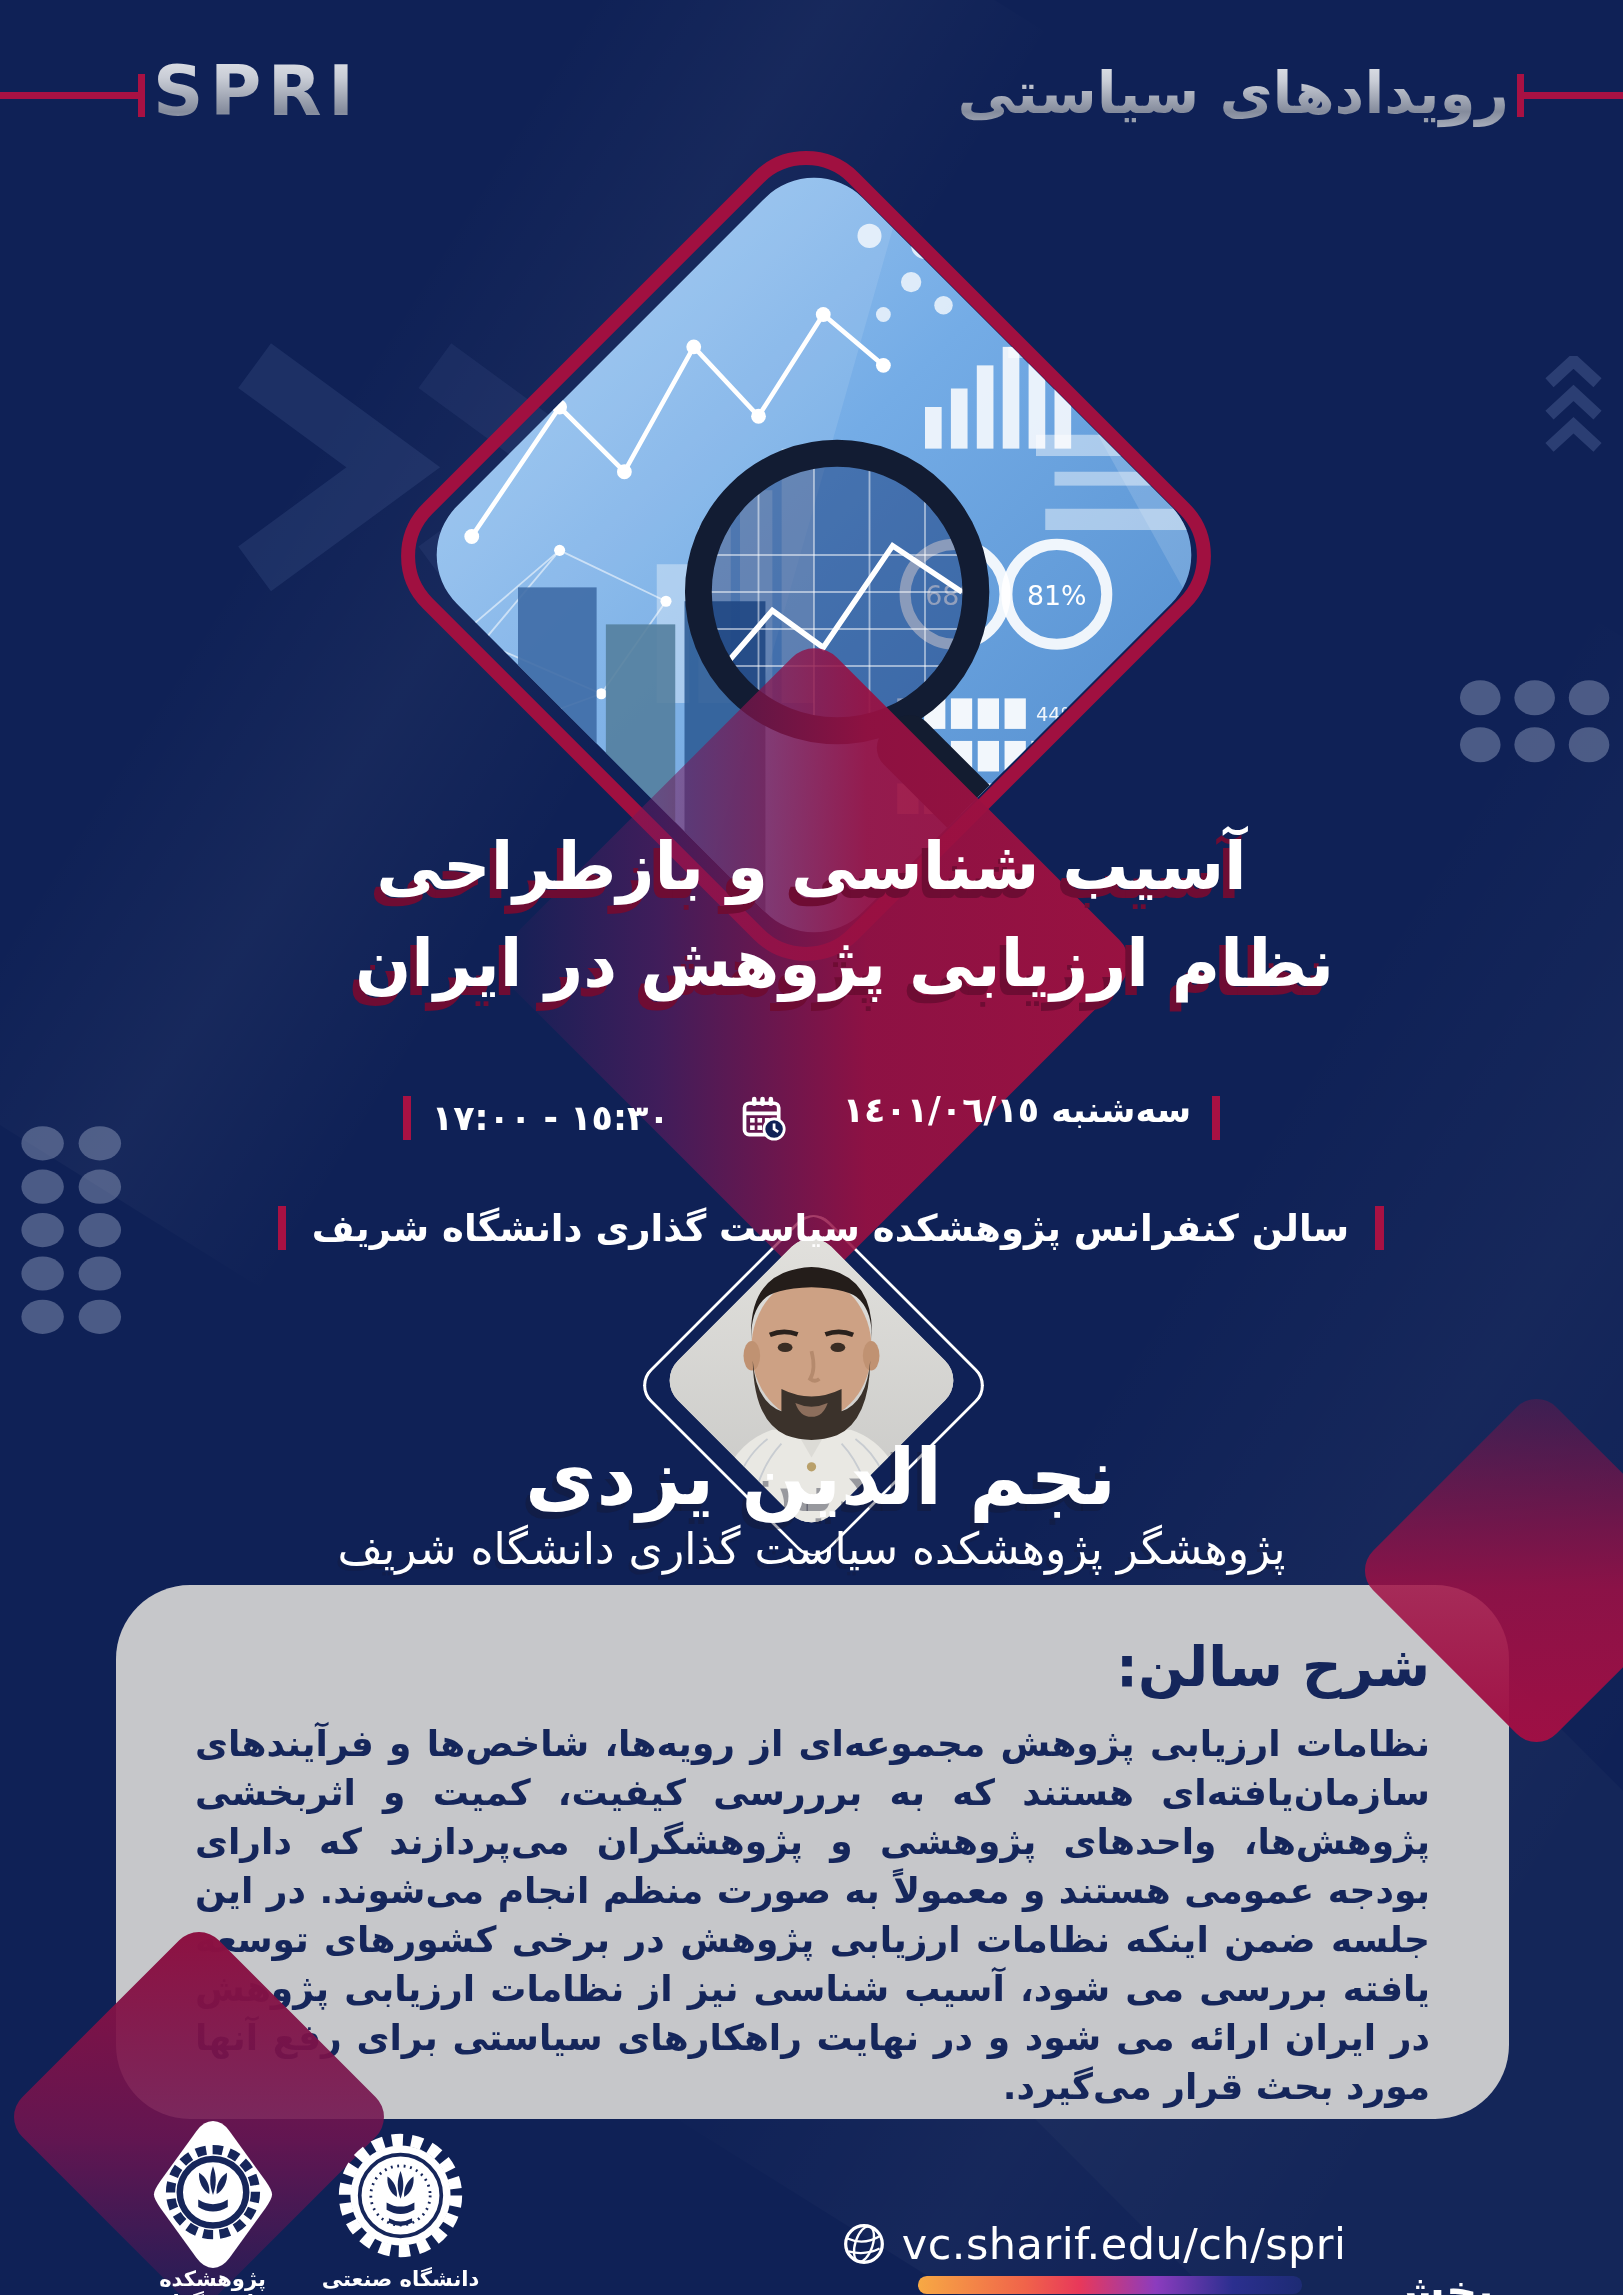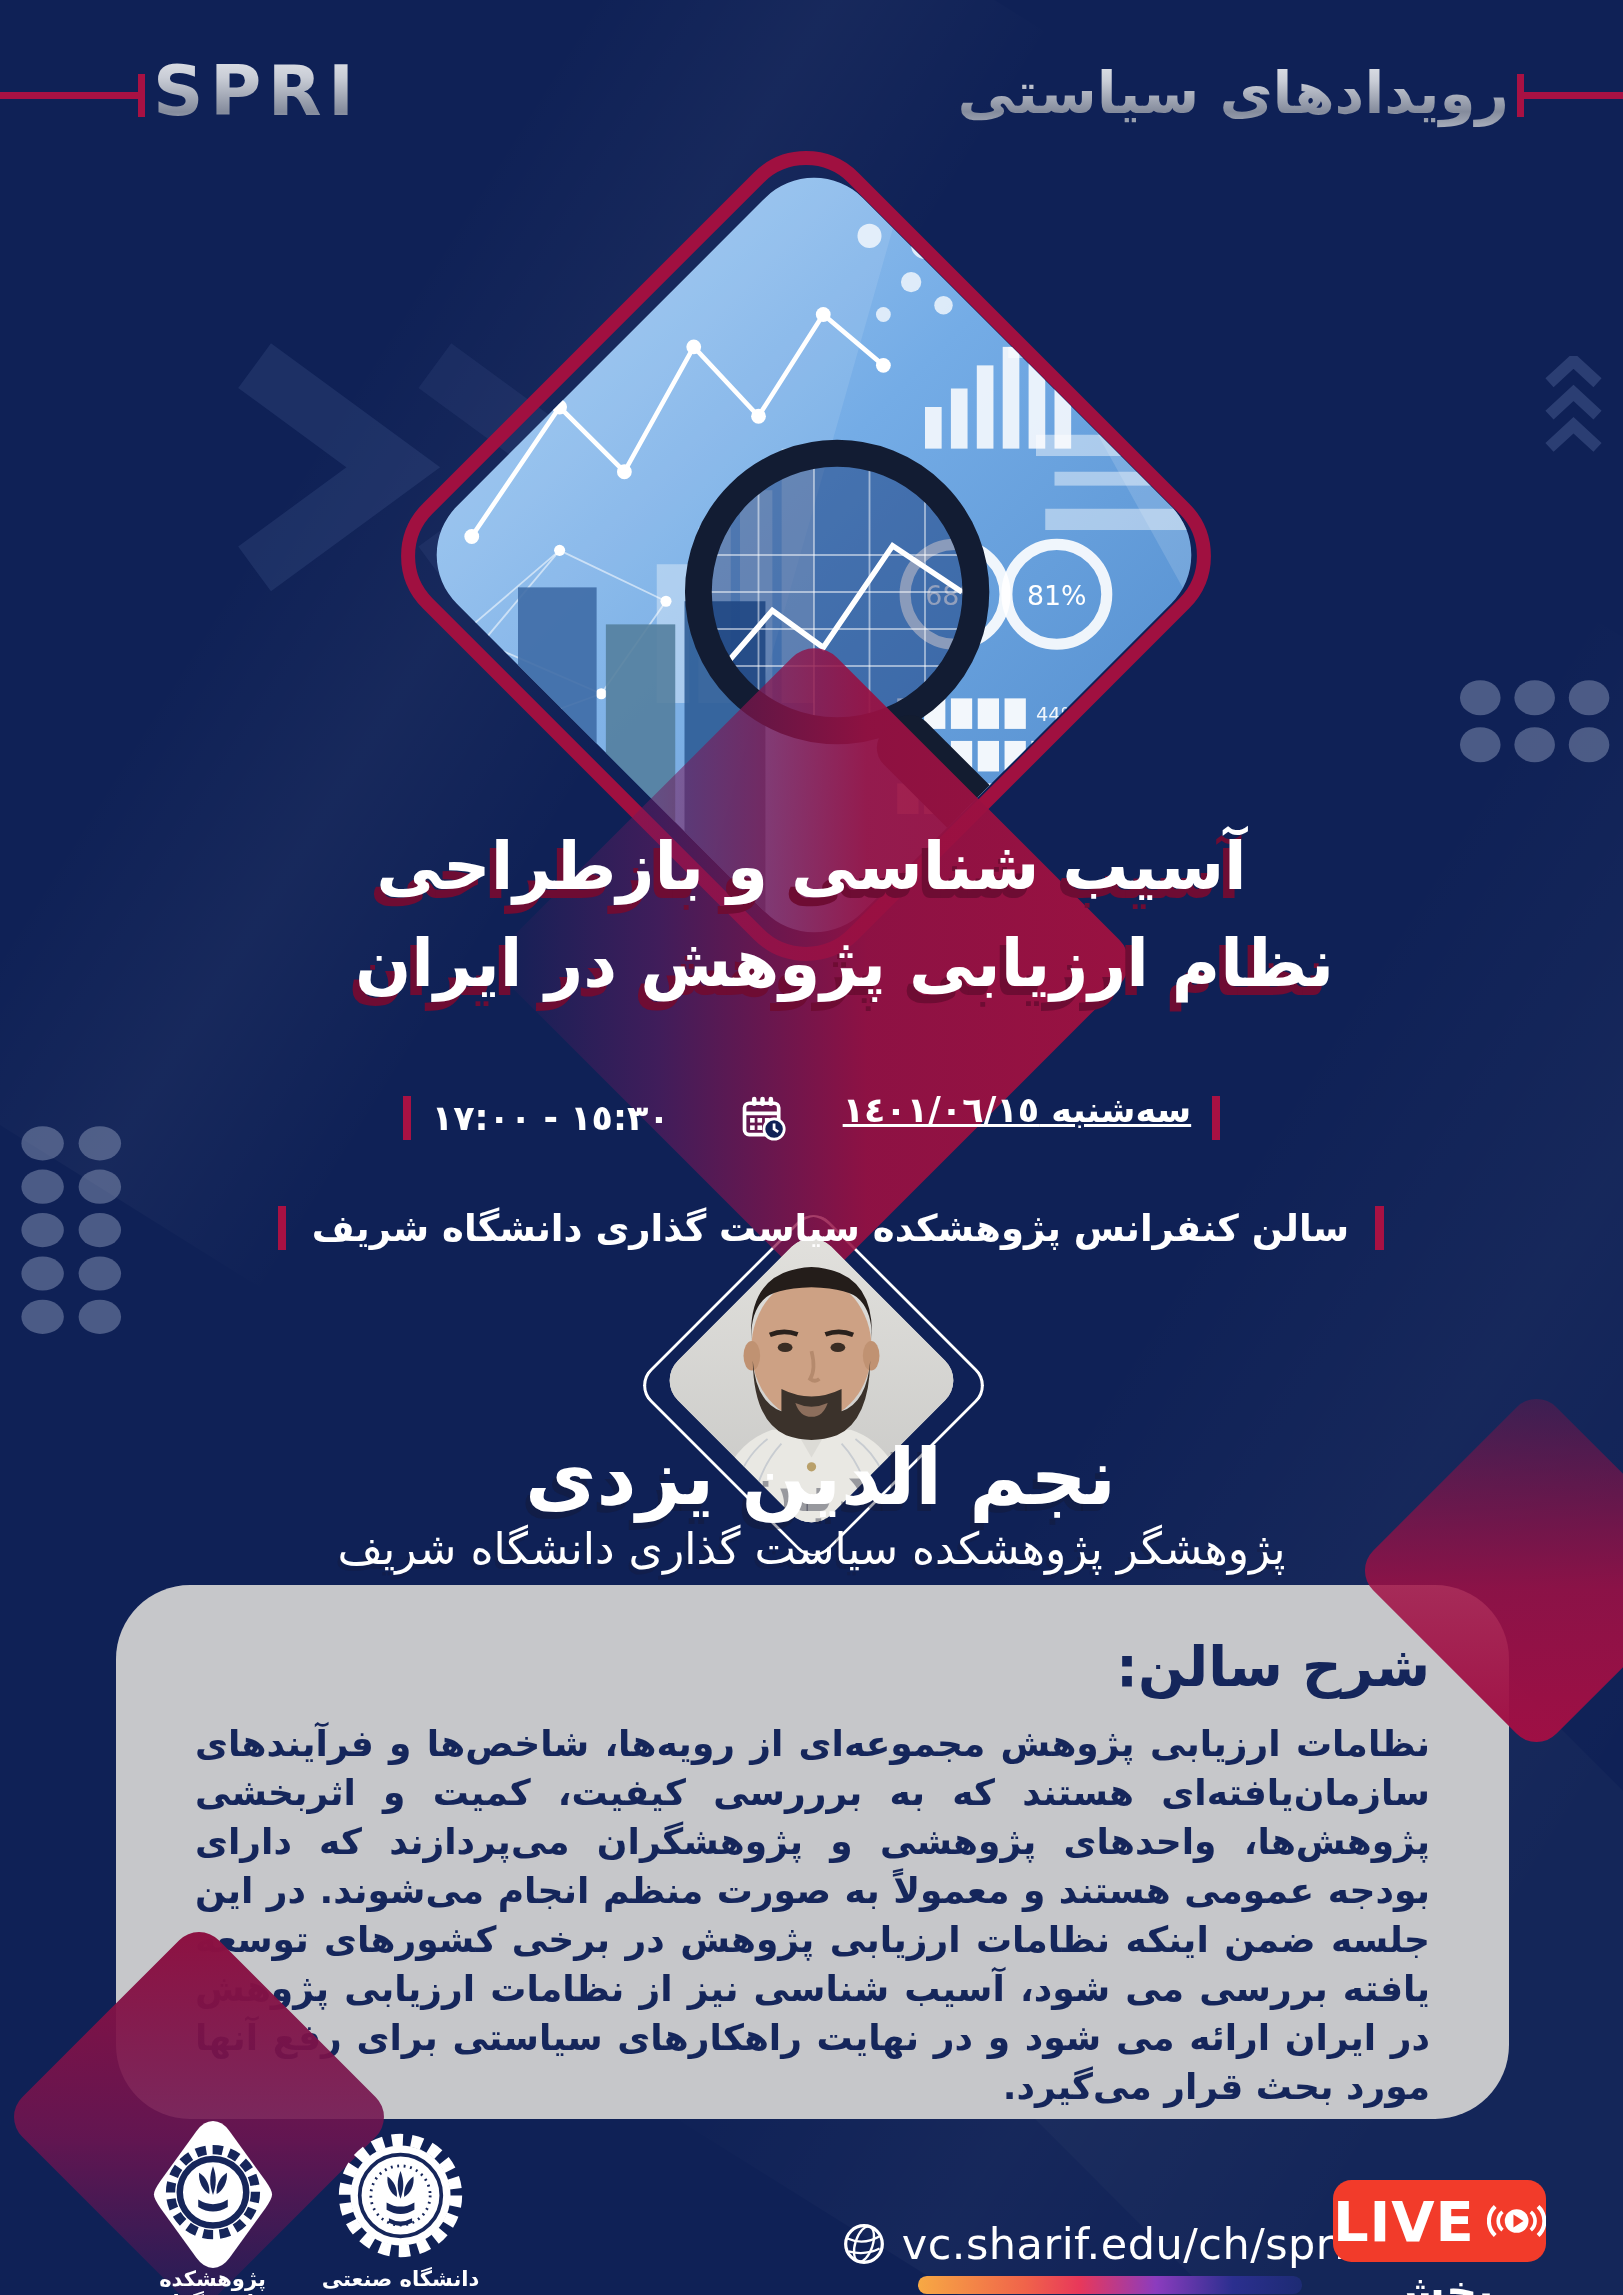--- a/index.html
+++ b/index.html
@@ -54,21 +54,21 @@
     text-shadow:-6.5px 9.3px 0 #6e0c33;}
   .title-line1{top:828px;}
   .title-line2{top:925px;padding-left:33px;}
   
   .sched-row{position:absolute;left:0;width:1623px;display:flex;align-items:center;
     justify-content:center;z-index:5;color:#fff;}
   .sched-row1{top:1090px;height:56px;}
   .sched-row2{top:1200px;height:56px;padding-left:19px;}
   .redbar{width:8.3px;height:44px;background:#a81143;flex:0 0 auto;}
   .time-text{font-size:35px;font-weight:700;direction:ltr;margin:0 69px 0 21px;}
-  .date-text{font-size:35px;font-weight:700;direction:rtl;margin:0 21px 16px 56px;text-decoration:underline;}
+  .date-text{font-size:35px;font-weight:700;direction:rtl;margin:0 21px 16px 56px;}
   .venue-text{font-size:37px;font-weight:700;direction:rtl;margin:0 26px;}
   .cal-icon{flex:0 0 auto;}
   
   .photo-frame{position:absolute;left:686px;top:1258px;width:252px;height:252px;
     transform:rotate(45deg);border-radius:24px;z-index:3;}
   .photo-frame.fl{border-left:3.2px solid #fff;border-bottom:3.2px solid #fff;}
   .photo-frame.fr{border-top:3.2px solid #fff;border-right:3.2px solid #fff;}
   .photo-diamond{position:absolute;left:703px;top:1272px;width:217px;height:217px;
     transform:rotate(45deg);border-radius:28px;overflow:hidden;z-index:4;background:#d6d5d1;}
   .photo-inner{position:absolute;left:-46px;top:-46px;width:310px;height:310px;transform:rotate(-45deg);}
@@ -416,27 +416,16 @@
     <svg width="44" height="44" viewBox="0 0 96 96">
       <circle cx="48" cy="48" r="40" fill="none" stroke="#ffffff" stroke-width="7"></circle>
       <ellipse cx="48" cy="48" rx="19" ry="40" fill="none" stroke="#ffffff" stroke-width="5" transform="rotate(18 48 48)"></ellipse>
       <path d="M12 36 Q48 52 84 30" fill="none" stroke="#ffffff" stroke-width="5"></path>
       <path d="M14 64 Q50 74 82 58" fill="none" stroke="#ffffff" stroke-width="5"></path>
     </svg>
     <div class="url-text">vc.sharif.edu/ch/spri</div>
   </div>
   <div class="grad-bar"></div>
 
-  <div class="live-badge">
-    <span class="live-label">LIVE</span>
-    <svg width="60" height="44" viewBox="0 0 130 96">
-      <path d="M18 16 A44 44 0 0 0 18 80" fill="none" stroke="#ffffff" stroke-width="9"></path>
-      <path d="M34 28 A26 26 0 0 0 34 68" fill="none" stroke="#ffffff" stroke-width="8"></path>
-      <path d="M112 16 A44 44 0 0 1 112 80" fill="none" stroke="#ffffff" stroke-width="9"></path>
-      <path d="M96 28 A26 26 0 0 1 96 68" fill="none" stroke="#ffffff" stroke-width="8"></path>
-      <circle cx="65" cy="48" r="26" fill="#ffffff"></circle>
-      <polygon points="58,34 80,48 58,62" fill="#f23b2a"></polygon>
-    </svg>
-  </div>
   <div class="live-caption">پخش زنده</div>
 
 </div>
 
 
 </body></html>

